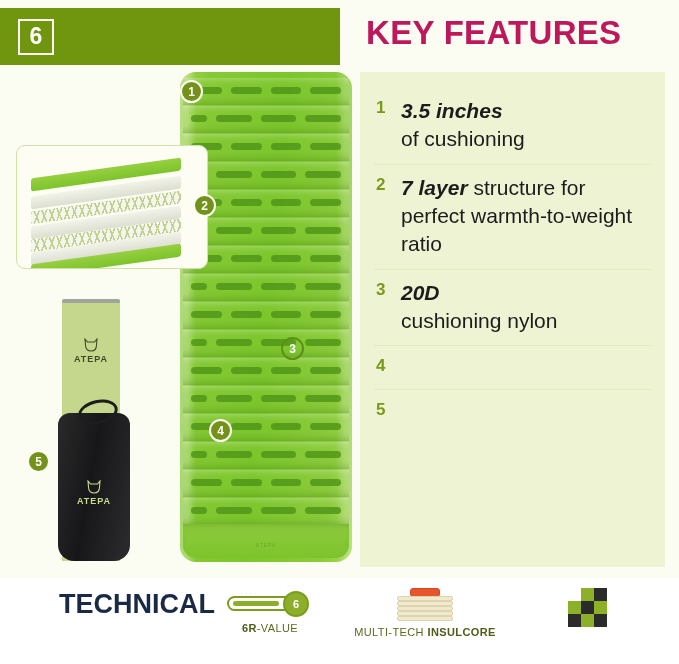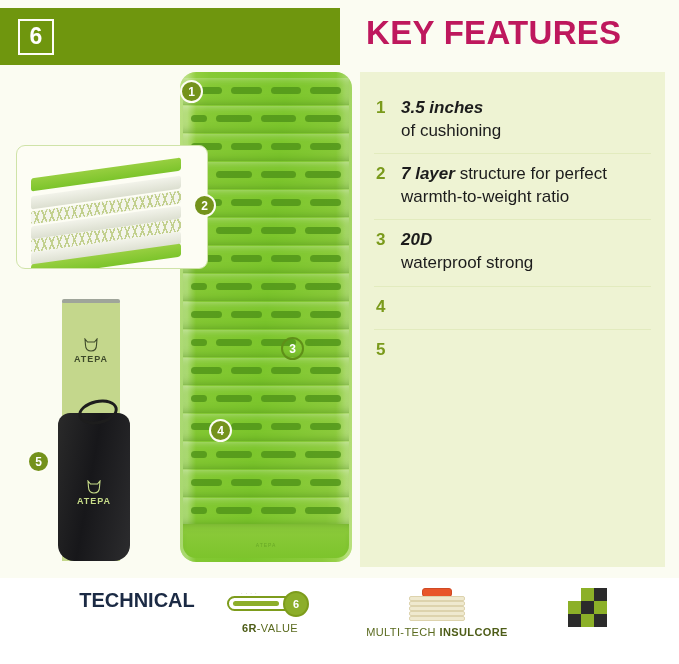--- a/index.html
+++ b/index.html
@@ -30,21 +30,21 @@
   }
 
   
   .features-panel{
     position:absolute;left:360px;top:72px;width:305px;height:495px;
     background:#eef3d3;box-sizing:border-box;padding:16px 14px 0 14px;
   }
   .feature{display:flex;gap:11px;padding:9px 2px 11px 2px;}
   .feature + .feature{border-top:1px solid #e2ebbe;}
   .f-num{color:#7a9a1b;font-size:17px;font-weight:bold;flex:0 0 14px;line-height:1.32;}
-  .f-text{color:#1c1c1c;font-size:17px;line-height:1.33;}
+  .f-text{color:#1c1c1c;font-size:21px;line-height:1.33;}
   .f-text .em{font-weight:bold;font-style:italic;}
 
   
   .mattress{
     position:absolute;left:180px;top:72px;width:172px;height:490px;
     border-radius:16px;
     background:linear-gradient(95deg,#9ed34a 0%,#86c935 14%,#7cc62c 50%,#8ccb3c 86%,#a6d85b 100%);
     overflow:hidden;
   }
   .mattress::before{
@@ -123,27 +123,27 @@
   .b1{left:180px;top:80px;}
   .b2{left:193px;top:194px;}
   .b3{left:281px;top:337px;}
   .b4{left:209px;top:419px;}
   .b5{left:27px;top:450px;background:#74921b;color:#fff;border:2px solid #fdfdf4;}
 
   
   .footer{position:absolute;left:0;top:578px;width:679px;height:86px;background:#ffffff;}
   .tech-title{
     position:absolute;left:22px;top:12px;width:230px;
-    color:#1b2a44;font-size:20px;font-weight:bold;line-height:1.08;text-align:center;
+    color:#1b2a44;font-size:27px;font-weight:bold;line-height:1.08;text-align:center;
   }
   .tf{position:absolute;top:10px;text-align:center;}
   .tf-label{font-size:11px;color:#5a6a1e;letter-spacing:.4px;margin-top:6px;white-space:nowrap;}
   .tf-label b{color:#4e5d18;}
   .tf1{left:205px;width:130px;}
-  .tf2{left:352px;width:170px;}
+  .tf2{left:340px;width:170px;}
   .tf3{left:505px;width:165px;}
 
   .thermo{position:relative;width:86px;height:26px;margin:2px auto 0 auto;}
   .thermo-bar{position:absolute;left:0;top:6px;width:66px;height:15px;border:2px solid #7d9c1c;border-radius:8px;background:#fff;box-sizing:border-box;}
   .thermo-fill{position:absolute;left:6px;top:11px;width:46px;height:5px;border-radius:3px;background:#8cae2a;}
   .thermo-bulb{position:absolute;left:56px;top:1px;width:26px;height:26px;border-radius:50%;border:2px solid #7d9c1c;background:#8cae2a;box-sizing:border-box;display:flex;align-items:center;justify-content:center;color:#fff;font-size:11px;font-weight:bold;}
   .thermo-ticks{position:absolute;left:14px;top:0;font-size:5px;color:#9aa86a;letter-spacing:3px;}
 
   .stack{position:relative;width:56px;height:32px;margin:0 auto;}
   .stack i{position:absolute;left:0;width:56px;height:5px;background:#efe9cf;border:1px solid #ddd3ad;box-sizing:border-box;transform:skewX(0);border-radius:2px;}
@@ -343,21 +343,21 @@
       <div class="f-num">2</div>
       <div class="f-text">
         <span class="em">7 layer</span>
         <span>structure for perfect warmth-to-weight ratio</span>
       </div>
     </div>
     <div class="feature">
       <div class="f-num">3</div>
       <div class="f-text">
         <span class="em">20D</span><br>
-        <span>waterproof strong</span>
+        <span>cushioning nylon</span>
       </div>
     </div>
     <div class="feature">
       <div class="f-num">4</div>
     </div>
     <div class="feature">
       <div class="f-num">5</div>
     </div>
   </div>
 

